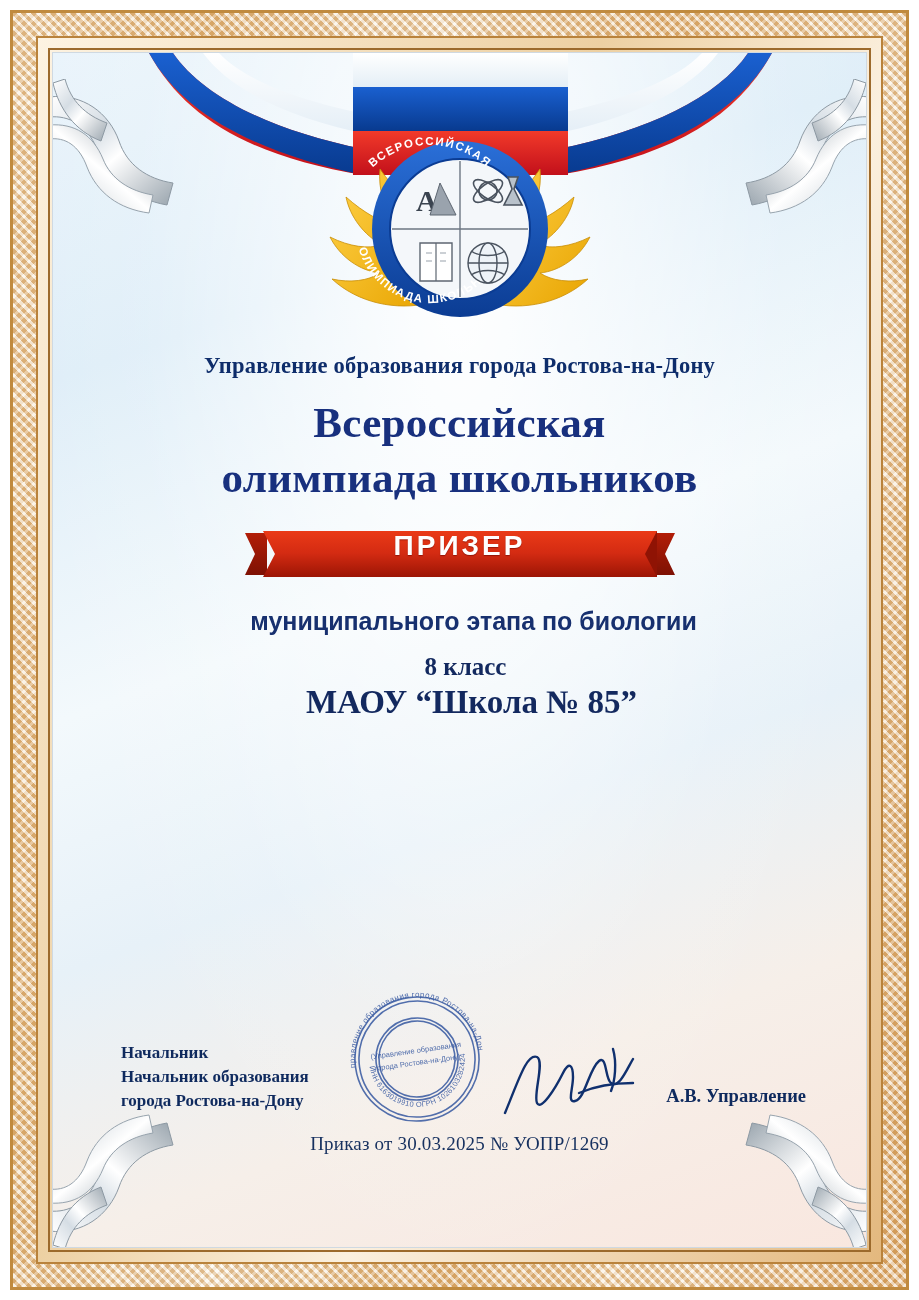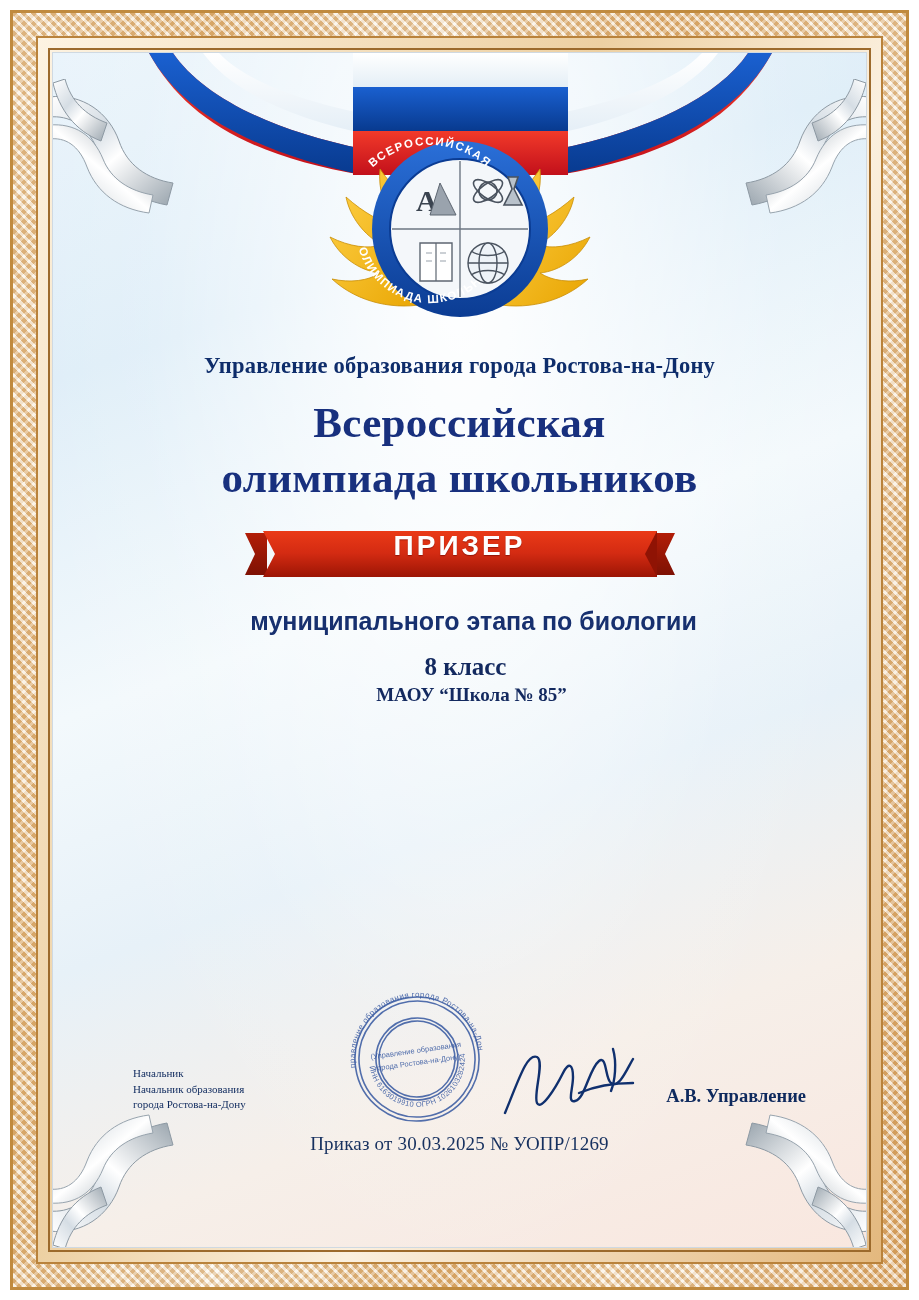--- a/index.html
+++ b/index.html
@@ -172,41 +172,41 @@
 
   .grade {
     margin-top: 14px;
     font-size: 25px;
     font-weight: bold;
     color: #13295f;
     line-height: 1.35;
     margin-left: 12px;
   }
   .school {
-    font-size: 19px;
+    font-size: 33px;
     font-weight: bold;
     color: #13295f;
     padding-left: 24px;
   }
 
   
   .sign-area {
     position: absolute;
     left: 0; right: 0;
     bottom: 92px;
     height: 180px;
   }
 
   .signer-title {
     position: absolute;
-    left: 80px;
+    left: 68px;
     bottom: 42px;
     text-align: left;
-    font-size: 11px;
-    font-weight: normal;
+    font-size: 17px;
+    font-weight: bold;
     color: #0f2a5e;
     line-height: 1.42;
   }
 
   .signer-name {
     position: absolute;
     right: 60px;
     bottom: 48px;
     font-size: 18.5px;
     font-weight: bold;

